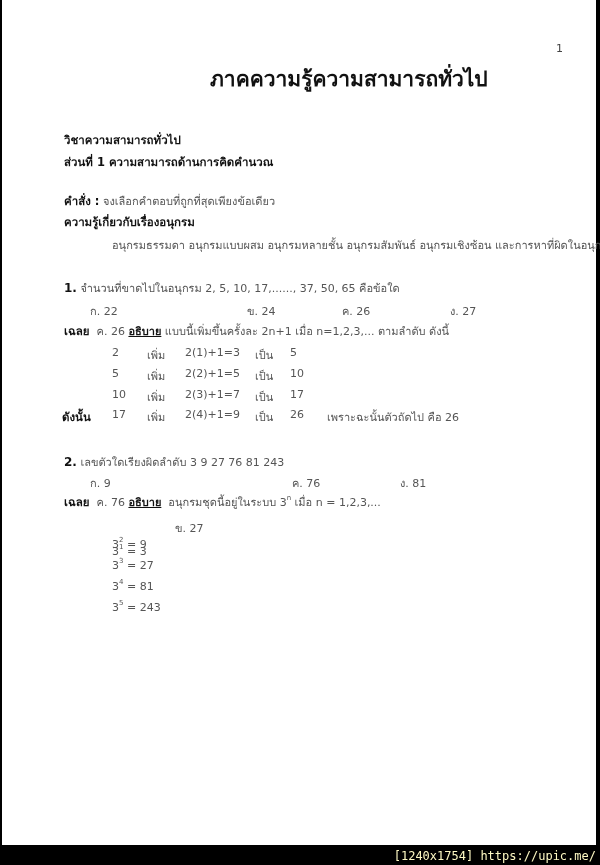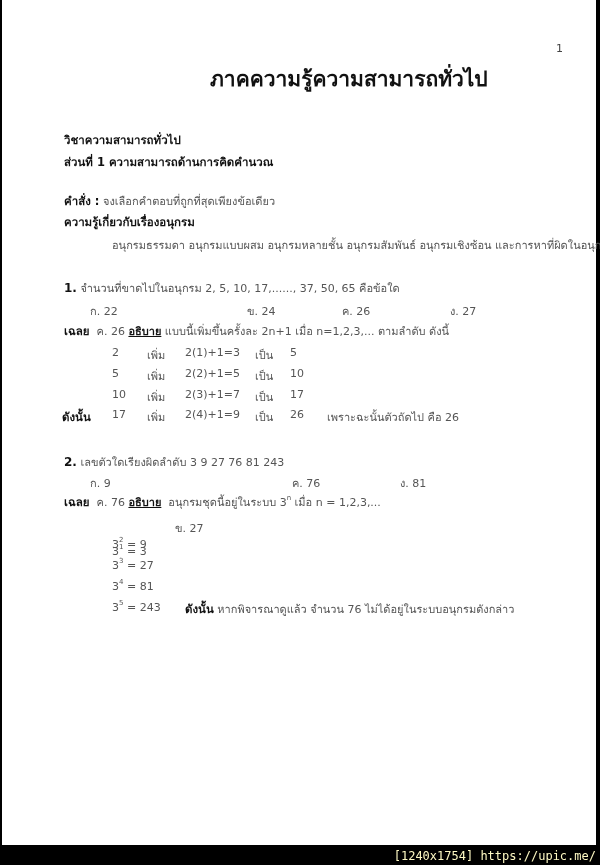--- a/index.html
+++ b/index.html
@@ -122,19 +122,15 @@
     <span>= 27</span>
   </div>
   <div class="abs t11" style="left:110px;top:579px;">
     <span>3</span><sup>4</sup>
     <span>= 81</span>
   </div>
   <div class="abs t11" style="left:110px;top:600px;">
     <span>3</span><sup>5</sup>
     <span>= 243</span>
   </div>
-  <div class="abs t11" style="left:183px;top:600px;">
-    <span class="bold" style="font-size:11.5px;">ดังนั้น</span>
-    <span>หากพิจารณาดูแล้ว จำนวน 76 ไม่ได้อยู่ในระบบอนุกรมดังกล่าว</span>
-  </div>
 </div>
 
 <div class="footer">[1240x1754] https://upic.me/</div>
 
 </body></html>

